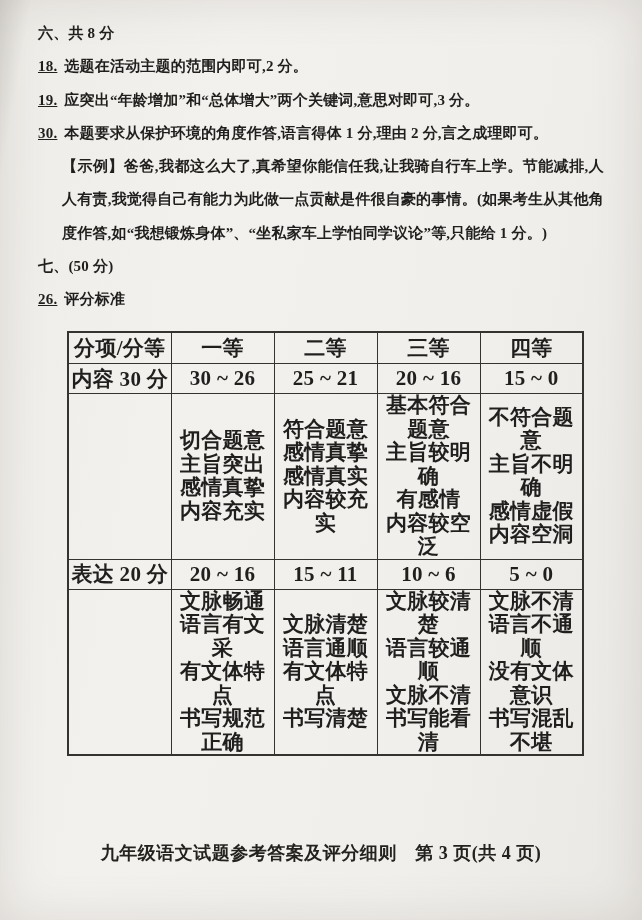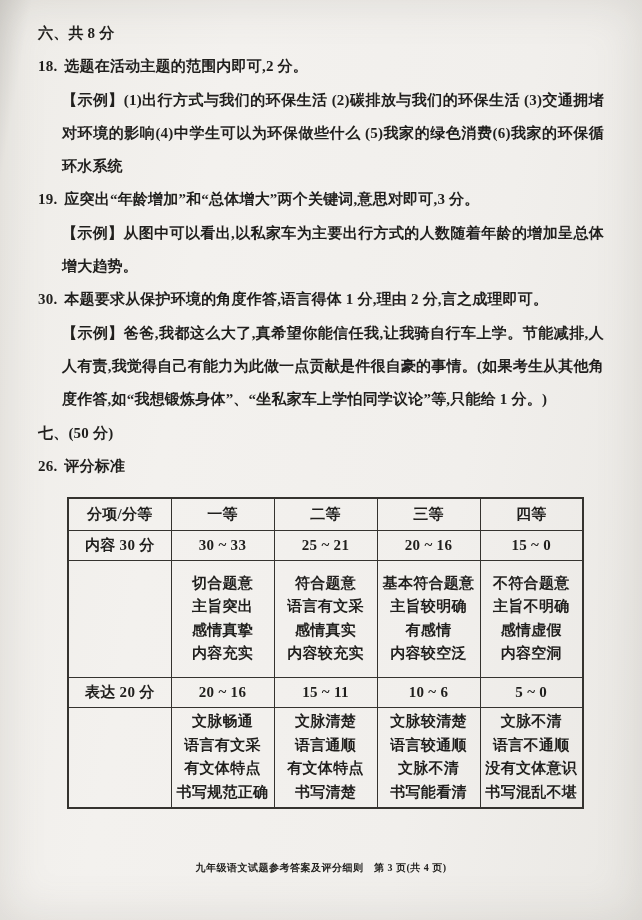--- a/index.html
+++ b/index.html
@@ -22,71 +22,69 @@
     left:38px; right:38px; top:17px;
   }
   p { margin:0; }
   .heading, .item, .example {
     font-size:15px;
     line-height:33.3px;
     text-align:justify;
     letter-spacing:.2px;
   }
   .heading { font-weight:700; }
-  .item .num { margin-right:7px; }
+  .item .num { margin-right:7px;text-decoration:underline; }
   .example { margin-left:24px; }
   table.rubric {
     margin:14px 0 0 29px;
     border-collapse:collapse;
     table-layout:fixed;
     width:515px;
     background:transparent;
   }
   table.rubric col { width:103px; }
   table.rubric th, table.rubric td {
     border:1.5px solid #35332f;
     text-align:center;
     vertical-align:middle;
-    font-size:15px;
+    font-size:21px;
     font-weight:600;
     padding:0 2px;
     letter-spacing:.3px;
   }
   table.rubric { border:2px solid #35332f; }
   tr.r-head  { height:32px; }
   tr.r-score { height:30px; }
   tr.r-crit1 { height:117px; }
   tr.r-crit2 { height:101px; }
   td.multi { white-space:pre-line; line-height:23.5px; }
   .footer {
     position:absolute;
-    left:0; right:0; top:861px;
+    left:0; right:0; top:841px;
     text-align:center;
-    font-size:10px;
+    font-size:18px;
     letter-spacing:.5px;
     color:#23221f;
   }
 </style>
 </head>
 <body>
 
 <div class="page">
   <div class="content">
 
     <p class="heading">六、共 8 分</p>
 
     <p class="item">
       <span class="num">18.</span><span>选题在活动主题的范围内即可,2 分。</span>
     </p>
-    <p class="example">【示例】(1)出行方式与我们的环保生活 (2)碳排放与我们的环保生活 (3)交通拥堵对环境的影响(4)中学生可以为环保做些什么 (5)我家的绿色消费(6)我家的环保循环水系统</p>
 
     <p class="item">
       <span class="num">19.</span><span>应突出“年龄增加”和“总体增大”两个关键词,意思对即可,3 分。</span>
     </p>
-    <p class="example">【示例】从图中可以看出,以私家车为主要出行方式的人数随着年龄的增加呈总体增大趋势。</p>
 
     <p class="item">
       <span class="num">30.</span><span>本题要求从保护环境的角度作答,语言得体 1 分,理由 2 分,言之成理即可。</span>
     </p>
     <p class="example">【示例】爸爸,我都这么大了,真希望你能信任我,让我骑自行车上学。节能减排,人人有责,我觉得自己有能力为此做一点贡献是件很自豪的事情。(如果考生从其他角度作答,如“我想锻炼身体”、“坐私家车上学怕同学议论”等,只能给 1 分。)</p>
 
     <p class="heading">七、(50 分)</p>
 
     <p class="item">
       <span class="num">26.</span><span>评分标准</span>
@@ -103,33 +101,33 @@
       <tbody>
           <tr class="r-head">
         <th>分项/分等</th>
         <th>一等</th>
         <th>二等</th>
         <th>三等</th>
         <th>四等</th>
       </tr>
       <tr class="r-score">
         <td>内容 30 分</td>
-        <td>30 ~ 33</td>
+        <td>30 ~ 26</td>
         <td>25 ~ 21</td>
         <td>20 ~ 16</td>
         <td>15 ~ 0</td>
       </tr>
       <tr class="r-crit1">
         <td></td>
         <td class="multi">切合题意
 主旨突出
 感情真挚
 内容充实</td>
         <td class="multi">符合题意
-语言有文采
+感情真挚
 感情真实
 内容较充实</td>
         <td class="multi">基本符合题意
 主旨较明确
 有感情
 内容较空泛</td>
         <td class="multi">不符合题意
 主旨不明确
 感情虚假
 内容空洞</td>

